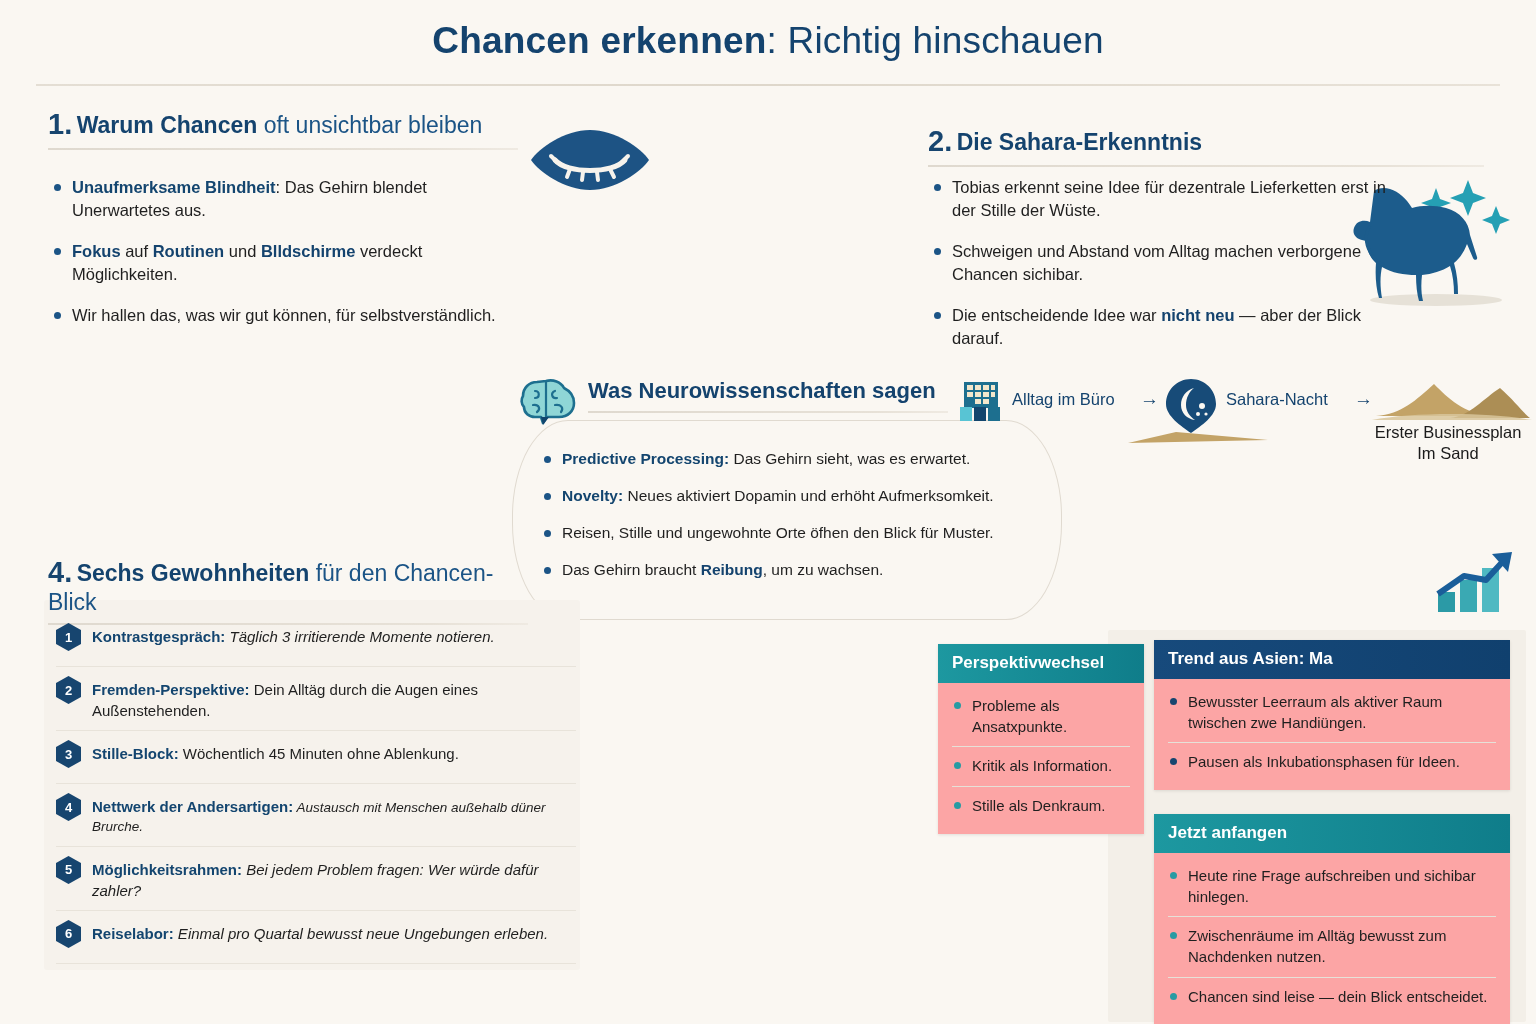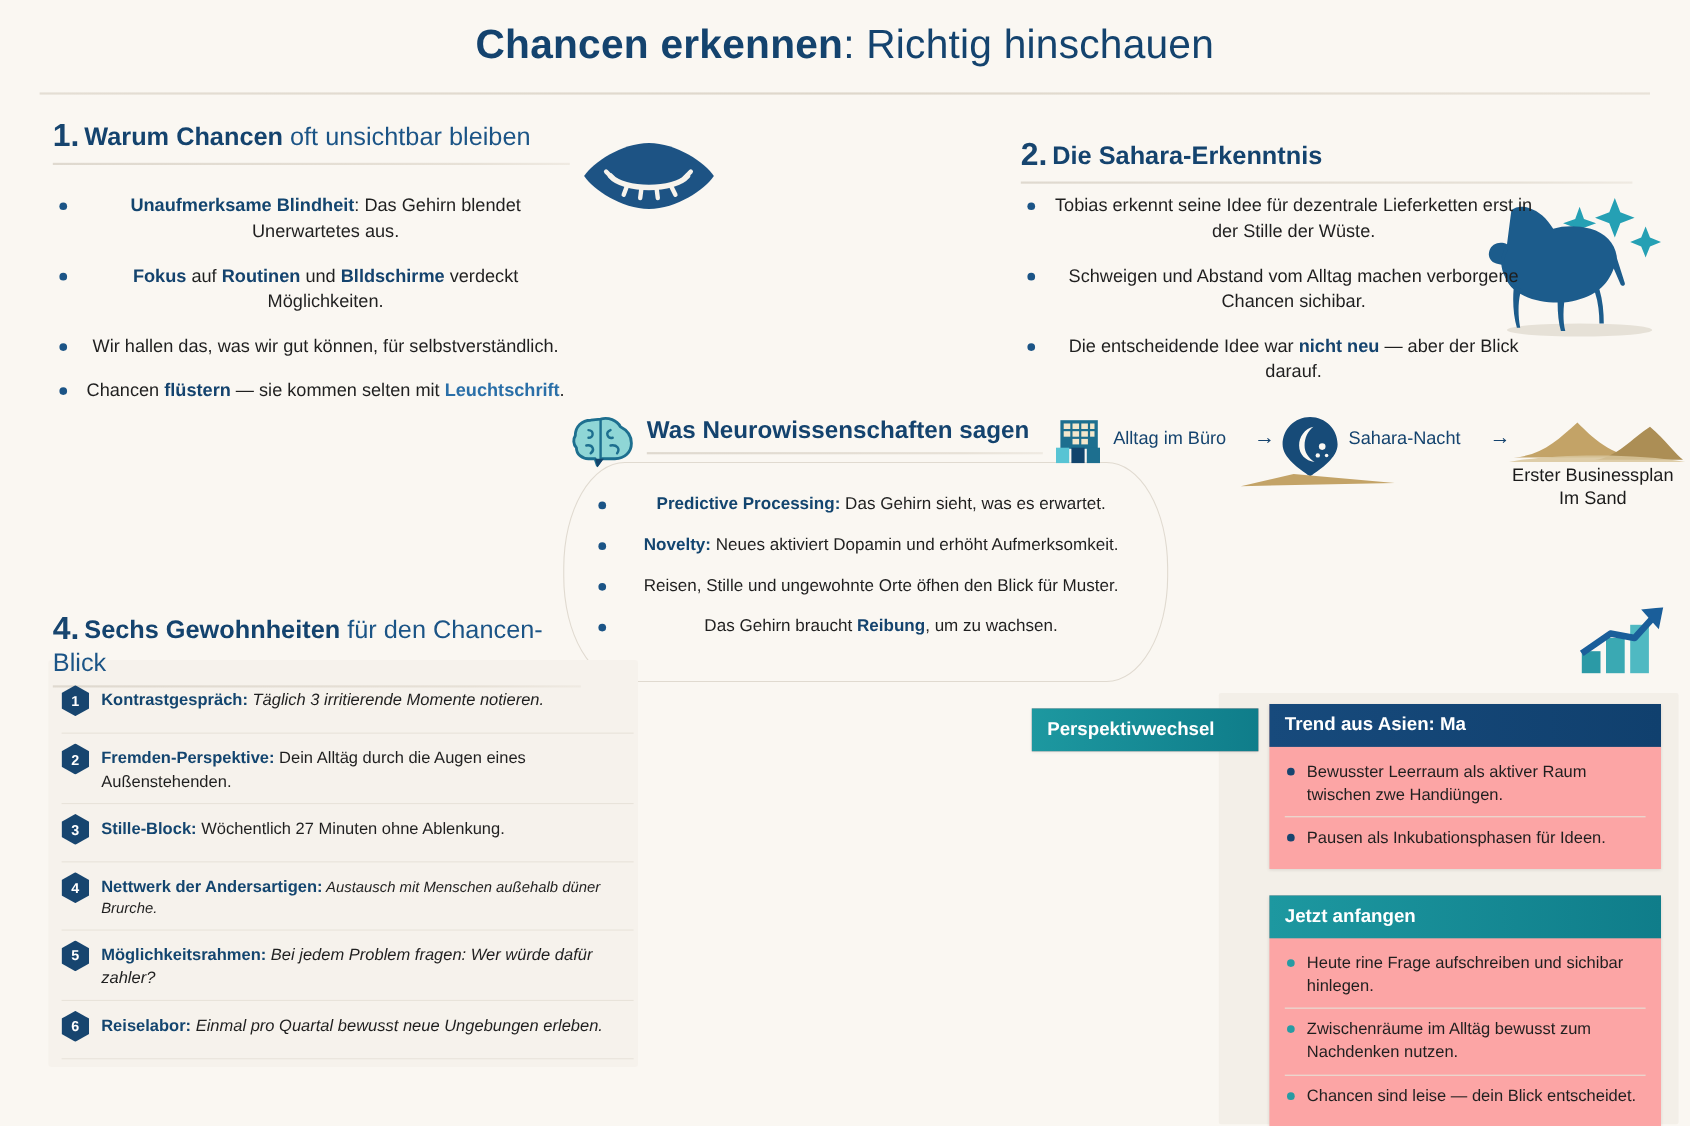--- a/index.html
+++ b/index.html
@@ -31,21 +31,21 @@
     font-size:29px;font-weight:bold;color:#17456f;vertical-align:-1px;
   }
   .sec-h .htxt{font-size:23px;color:#1b5486;}
   .sec-h .htxt b{font-weight:bold;color:#14436e;}
   .sec-h .hrule{
     margin-top:7px;height:2px;
     background:linear-gradient(to right,#dfd9cf,#e7e1d7 80%,#efeae2);
   }
 
   
-  ul.bl{list-style:none;margin:0;padding:0;text-align:center;}
+  ul.bl{list-style:none;margin:0;padding:0;}
   ul.bl li{
     position:relative;padding-left:22px;margin-bottom:17px;
     font-size:16.5px;line-height:1.42;color:#1f1f1f;
   }
   ul.bl li::before{
     content:"";position:absolute;left:4px;top:8px;width:7px;height:7px;
     border-radius:50%;background:#1b5486;
   }
   .kw{color:#13456f;font-weight:bold;}
 
@@ -167,21 +167,20 @@
         <line x1="81" y1="41" x2="85" y2="49"></line>
         <line x1="93" y1="34" x2="99" y2="28"></line>
       </g>
     </svg>
   </div>
 
   <ul class="bl" id="sec1-list">
     <li><span class="kw">Unaufmerksame Blindheit</span><span>: </span><span>Das Gehirn blendet Unerwartetes aus.</span></li>
     <li><span><span style="color:#14436e;font-weight:bold">Fokus</span> auf <span style="color:#14436e;font-weight:bold">Routinen</span> und <span style="color:#14436e;font-weight:bold">Blldschirme</span> verdeckt Möglichkeiten.</span></li>
     <li><span>Wir hallen das, was wir gut können, für selbstverständlich.</span></li>
-    <li><span>Chancen <span style="color:#14436e;font-weight:bold">flüstern</span> — sie kommen selten mit <span style="color:#2a6fa8;font-weight:bold">Leuchtschrift</span>.</span></li>
   </ul>
 
   <div class="sec-h" id="sec2">
     <span class="num">2.</span>
     <span class="htxt"><b>Die Sahara-Erkenntnis</b><span></span></span>
     <div class="hrule"></div>
   </div>
 
   <div class="camel">
     <svg viewBox="0 0 180 130" width="180" height="130">
@@ -313,21 +312,21 @@
       </span>
       <span class="txt"><b>Fremden-Perspektive:</b><span> Dein Alltäg durch die Augen eines Außenstehenden.</span></span>
     </div>
     <div class="habit">
       <span class="hexn">
         <svg viewBox="0 0 25 28" width="25" height="28">
             <path d="M12.5 0 L25 7 L25 21 L12.5 28 L0 21 L0 7 Z" fill="#17456f"></path>
           </svg>
         <span>3</span>
       </span>
-      <span class="txt"><b>Stille-Block:</b><span> Wöchentlich 27 Minuten ohne Ablenkung.</span></span>
+      <span class="txt"><b>Stille-Block:</b><span> Wöchentlich 45 Minuten ohne Ablenkung.</span></span>
     </div>
     <div class="habit">
       <span class="hexn">
         <svg viewBox="0 0 25 28" width="25" height="28">
             <path d="M12.5 0 L25 7 L25 21 L12.5 28 L0 21 L0 7 Z" fill="#17456f"></path>
           </svg>
         <span>4</span>
       </span>
       <span class="txt" style="font-size:13.5px;"><b style="font-size:15px;">Nettwerk der Andersartigen:</b><i> Austausch mit Menschen außehalb düner Brurche.</i></span>
     </div>
@@ -361,20 +360,27 @@
       <path d="M58 2 L78 0 L74 20 Z" fill="#1a5e9a"></path>
     </svg>
   </div>
 
   <div class="panel5-bg"></div>
 
   <div class="cards-wrap">
 
     <div class="card teal" id="card-persp">
       <div class="ch">Perspektivwechsel</div>
+      <div class="cb">
+        <ul>
+          <li>Probleme als Ansatxpunkte.</li>
+          <li>Kritik als Information.</li>
+          <li>Stille als Denkraum.</li>
+        </ul>
+      </div>
     </div>
 
     <div class="card navy" id="card-trend">
       <div class="ch">Trend aus Asien: Ma</div>
       <div class="cb">
         <ul>
           <li>Bewusster Leerraum als aktiver Raum twischen zwe Handiüngen.</li>
           <li>Pausen als Inkubationsphasen für Ideen.</li>
         </ul>
       </div>

